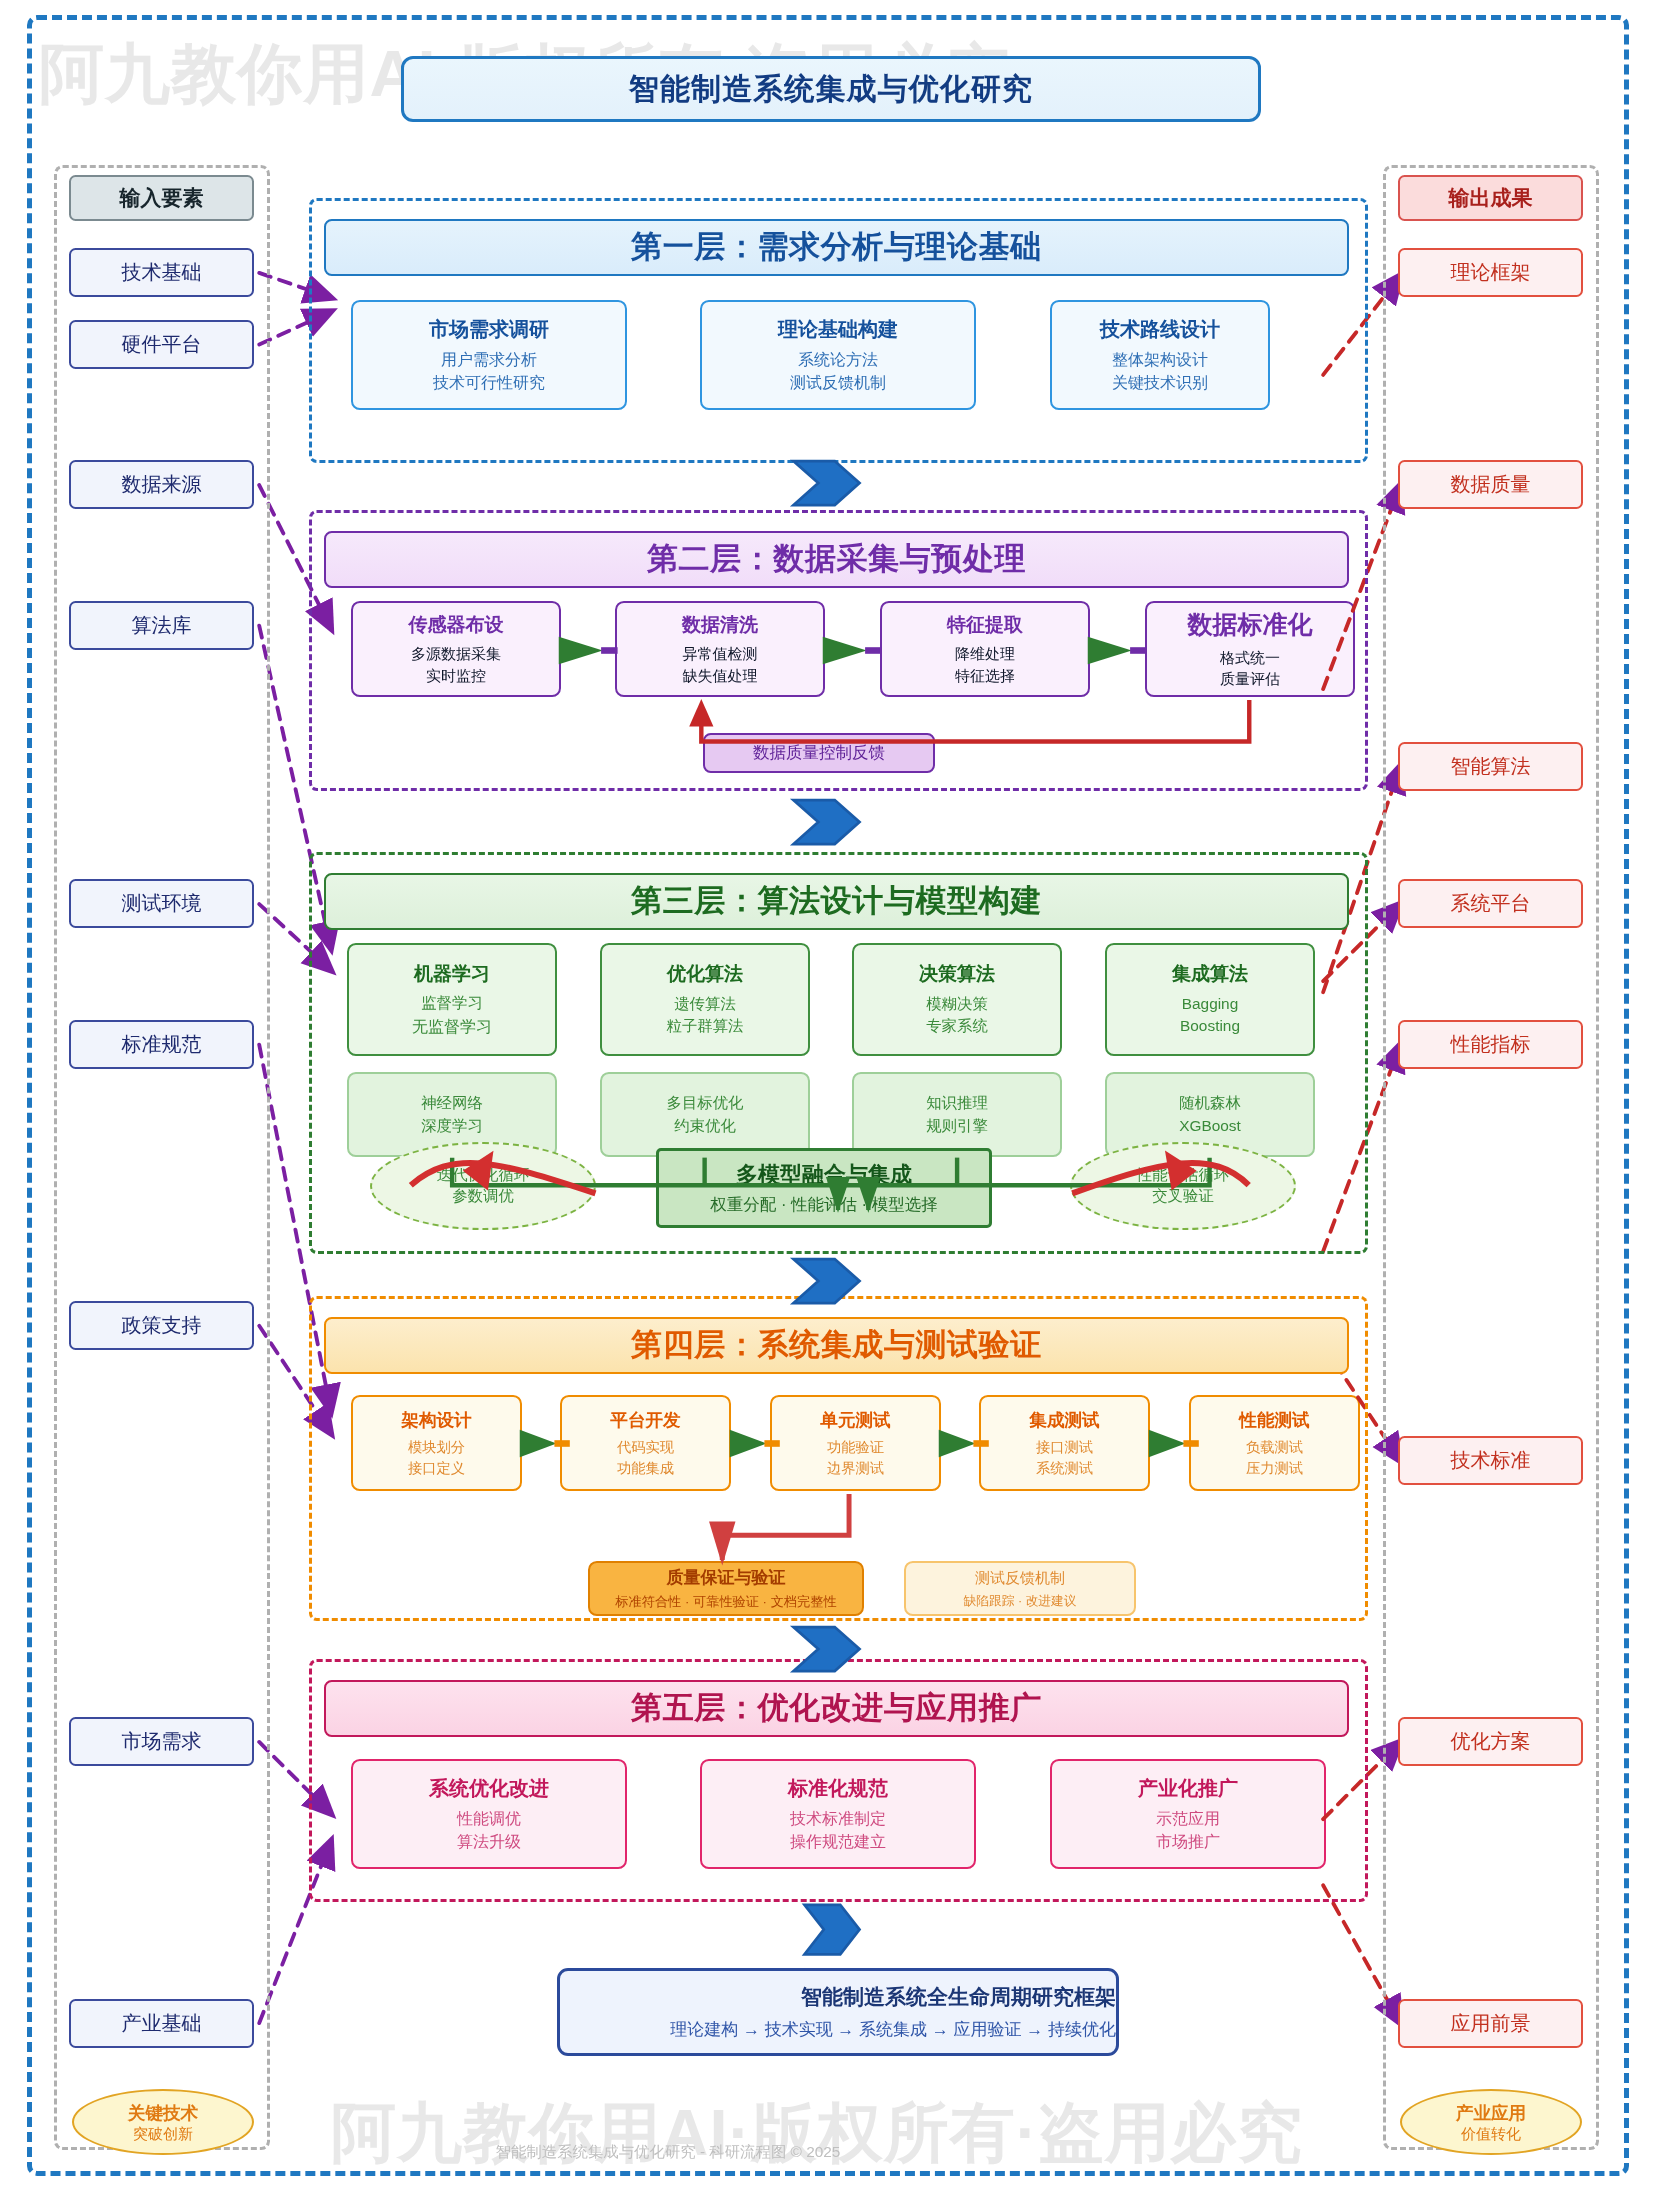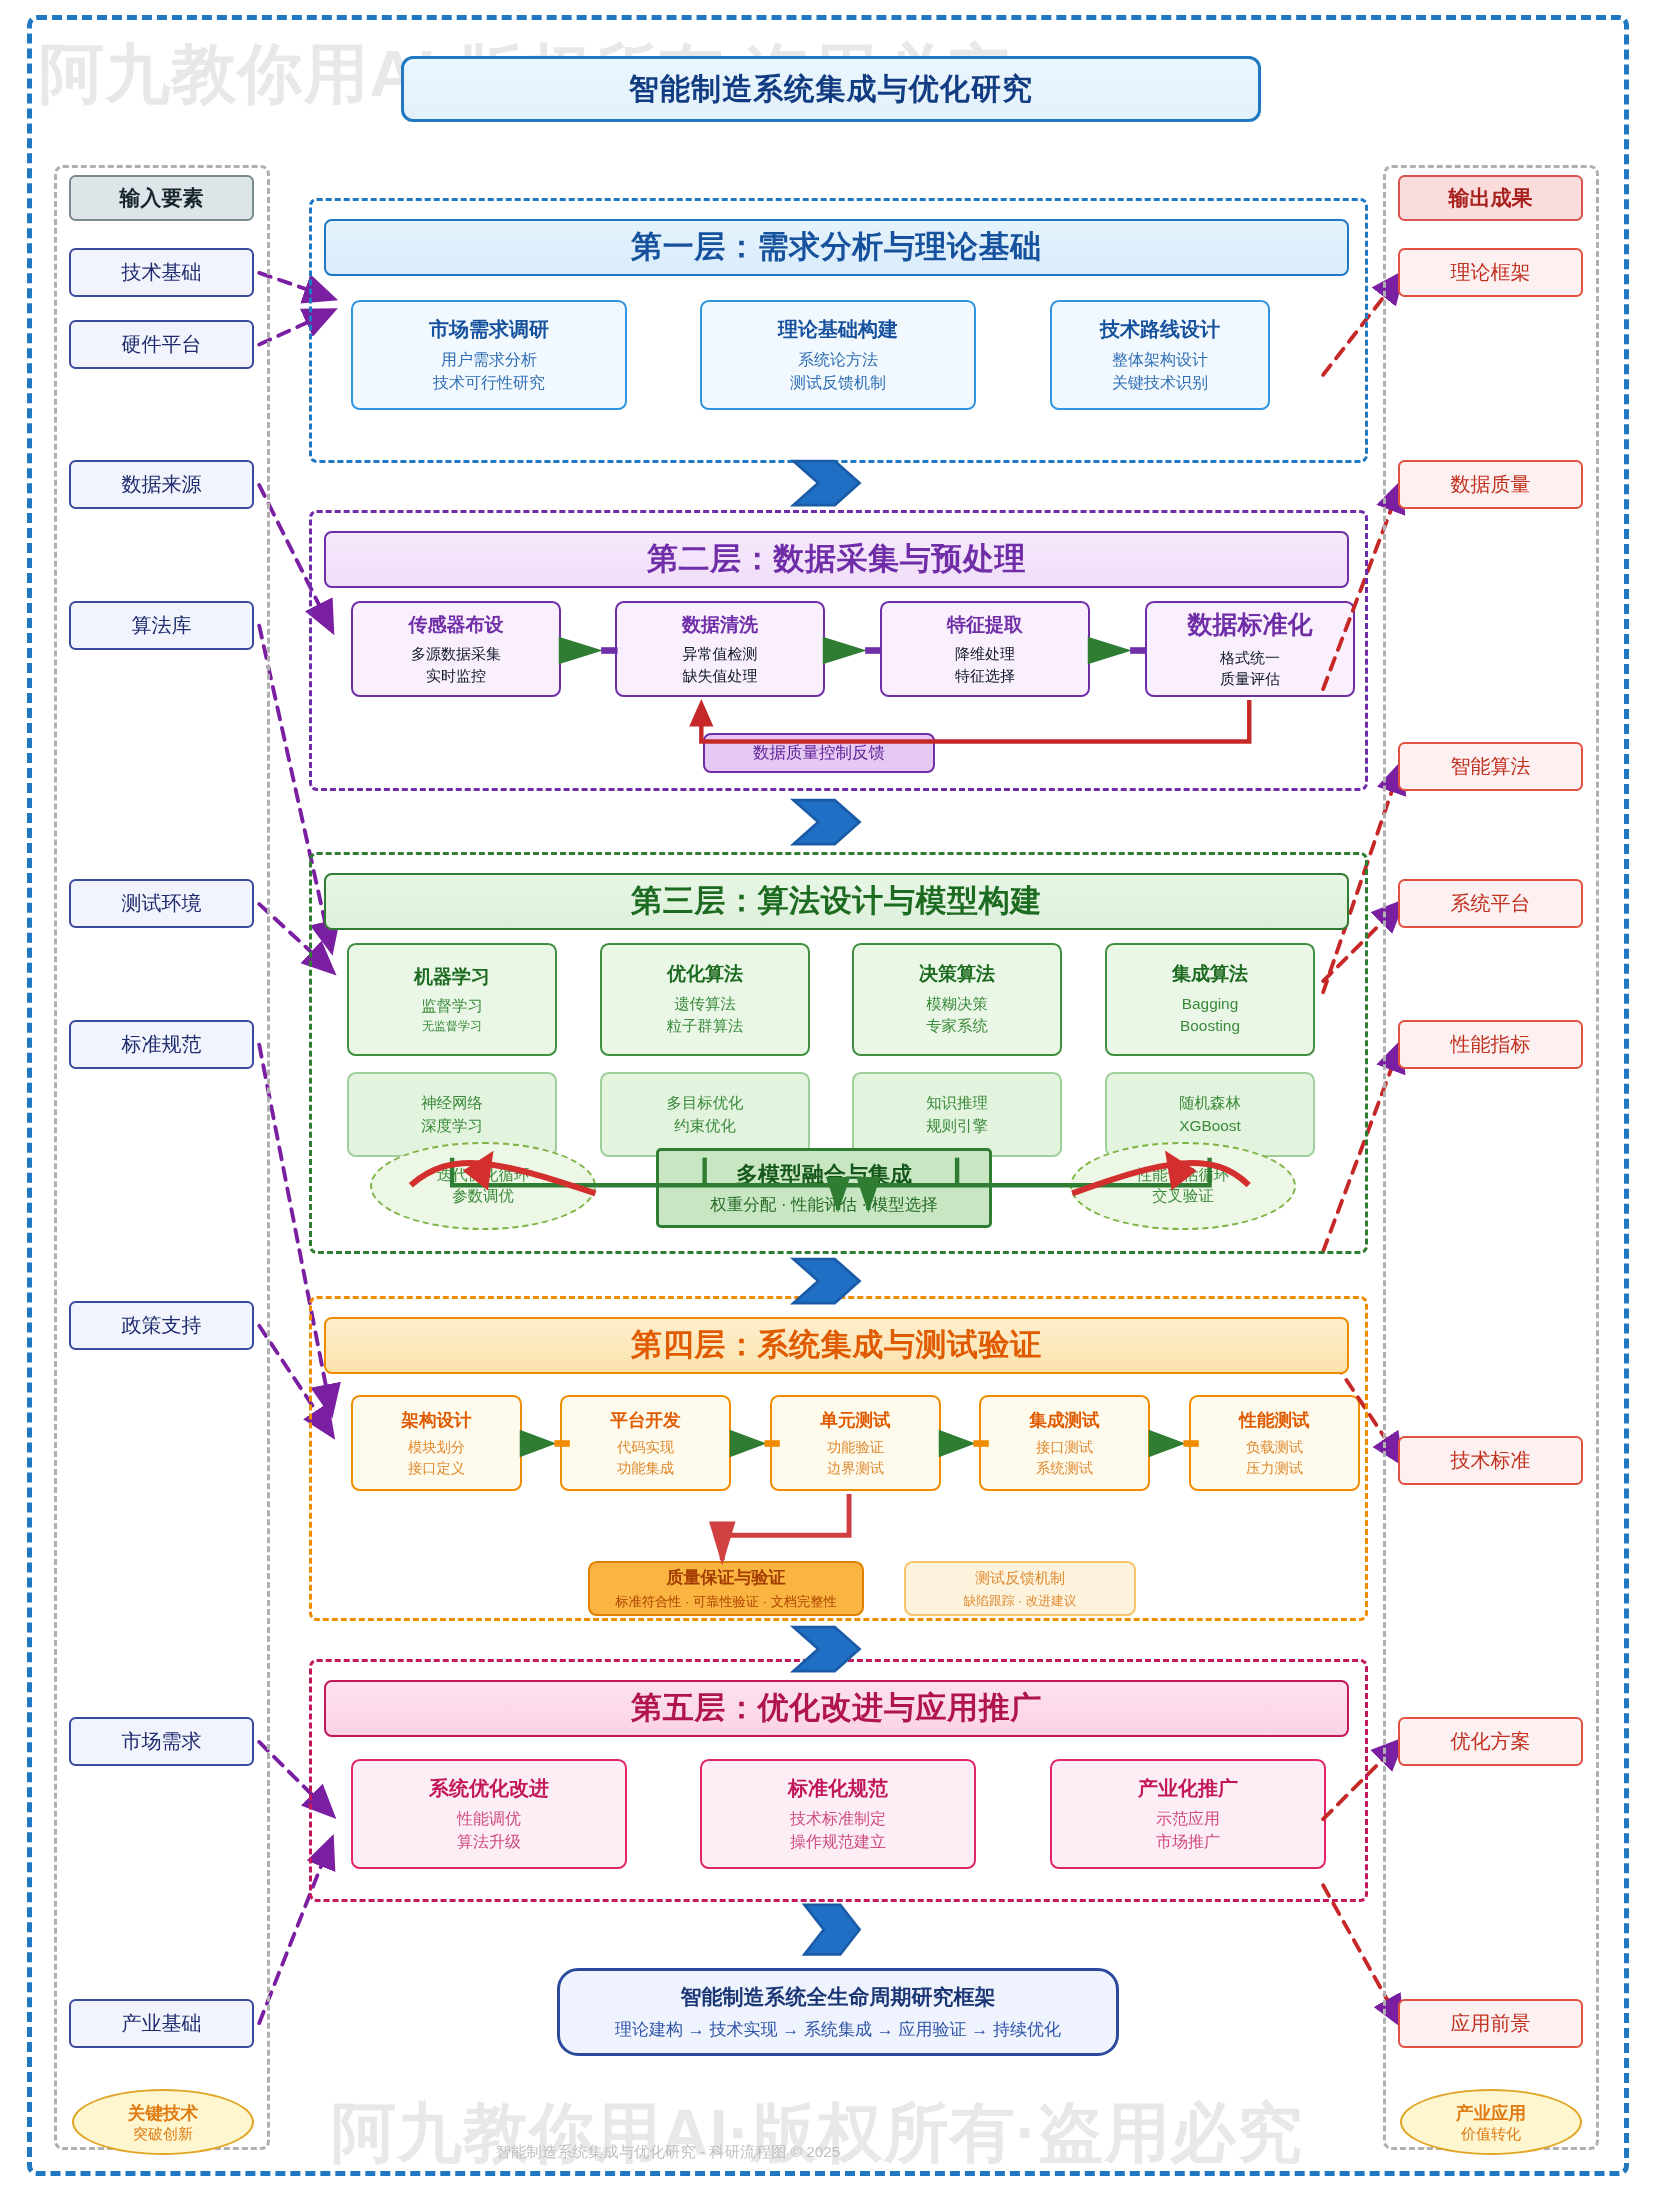--- a/index.html
+++ b/index.html
@@ -140,22 +140,22 @@
 
   .fb-box {
     position:absolute; background:#e6c9f2; border:2.2px solid #6f2da8;
     border-radius:7.7px; display:flex; align-items:center; justify-content:center;
     font-size:16.5px; color:#5d1f96;
   }
 
   
   #summary-box {
     position:absolute; left:557px; top:1968px; width:562px; height:88px;
-    background:#eef3fd; border:3.3px solid #2b4a9b; border-radius:21px;
-    display:flex; flex-direction:column; align-items:center; justify-content:center;
+    background:#eef3fd; border:3.3px solid #2b4a9b; border-radius:11px;
+    display:flex; flex-direction:column; align-items:flex-end; justify-content:center;
     z-index:5; text-align:center;
   }
   #summary-box .st { font-size:21px; font-weight:bold; color:#1b3675; margin-bottom:6.6px; }
   #summary-box .ss { font-size:17px; color:#2f55a8; }
 
   #footer-text {
     position:absolute; left:0; top:2142px; width:1336px;
     text-align:center; font-size:15.4px; color:#bfbfbf; z-index:5;
   }
 
@@ -314,21 +314,21 @@
 <svg class="chev" style="left:788px;top:797px;width:77px;height:50px;" viewBox="0 0 140 90">
   <path d="M10,5 L85,5 L130,45 L85,85 L10,85 L55,45 z" fill="#1f6fc4" stroke="#1a5ba8" stroke-width="5"></path>
 </svg>
 
 <div class="layer" id="layer3">
   <div class="layer-title">第三层：算法设计与模型构建</div>
 </div>
 <div class="node n-green" style="left:347px;top:943px;width:210px;height:113px;">
   <span class="nt" style="font-size:19px">机器学习</span>
   <span class="ns" style="font-size:15.4px">监督学习</span>
-  <span class="ns" style="font-size:12px">无监督学习</span>
+  <span class="ns" style="font-size:16px">无监督学习</span>
 </div>
 <div class="node n-green" style="left:600px;top:943px;width:210px;height:113px;">
   <span class="nt" style="font-size:19px">优化算法</span>
   <span class="ns" style="font-size:15.4px">遗传算法</span>
   <span class="ns" style="font-size:15.4px">粒子群算法</span>
 </div>
 <div class="node n-green" style="left:852px;top:943px;width:210px;height:113px;">
   <span class="nt" style="font-size:19px">决策算法</span>
   <span class="ns" style="font-size:15.4px">模糊决策</span>
   <span class="ns" style="font-size:15.4px">专家系统</span>

